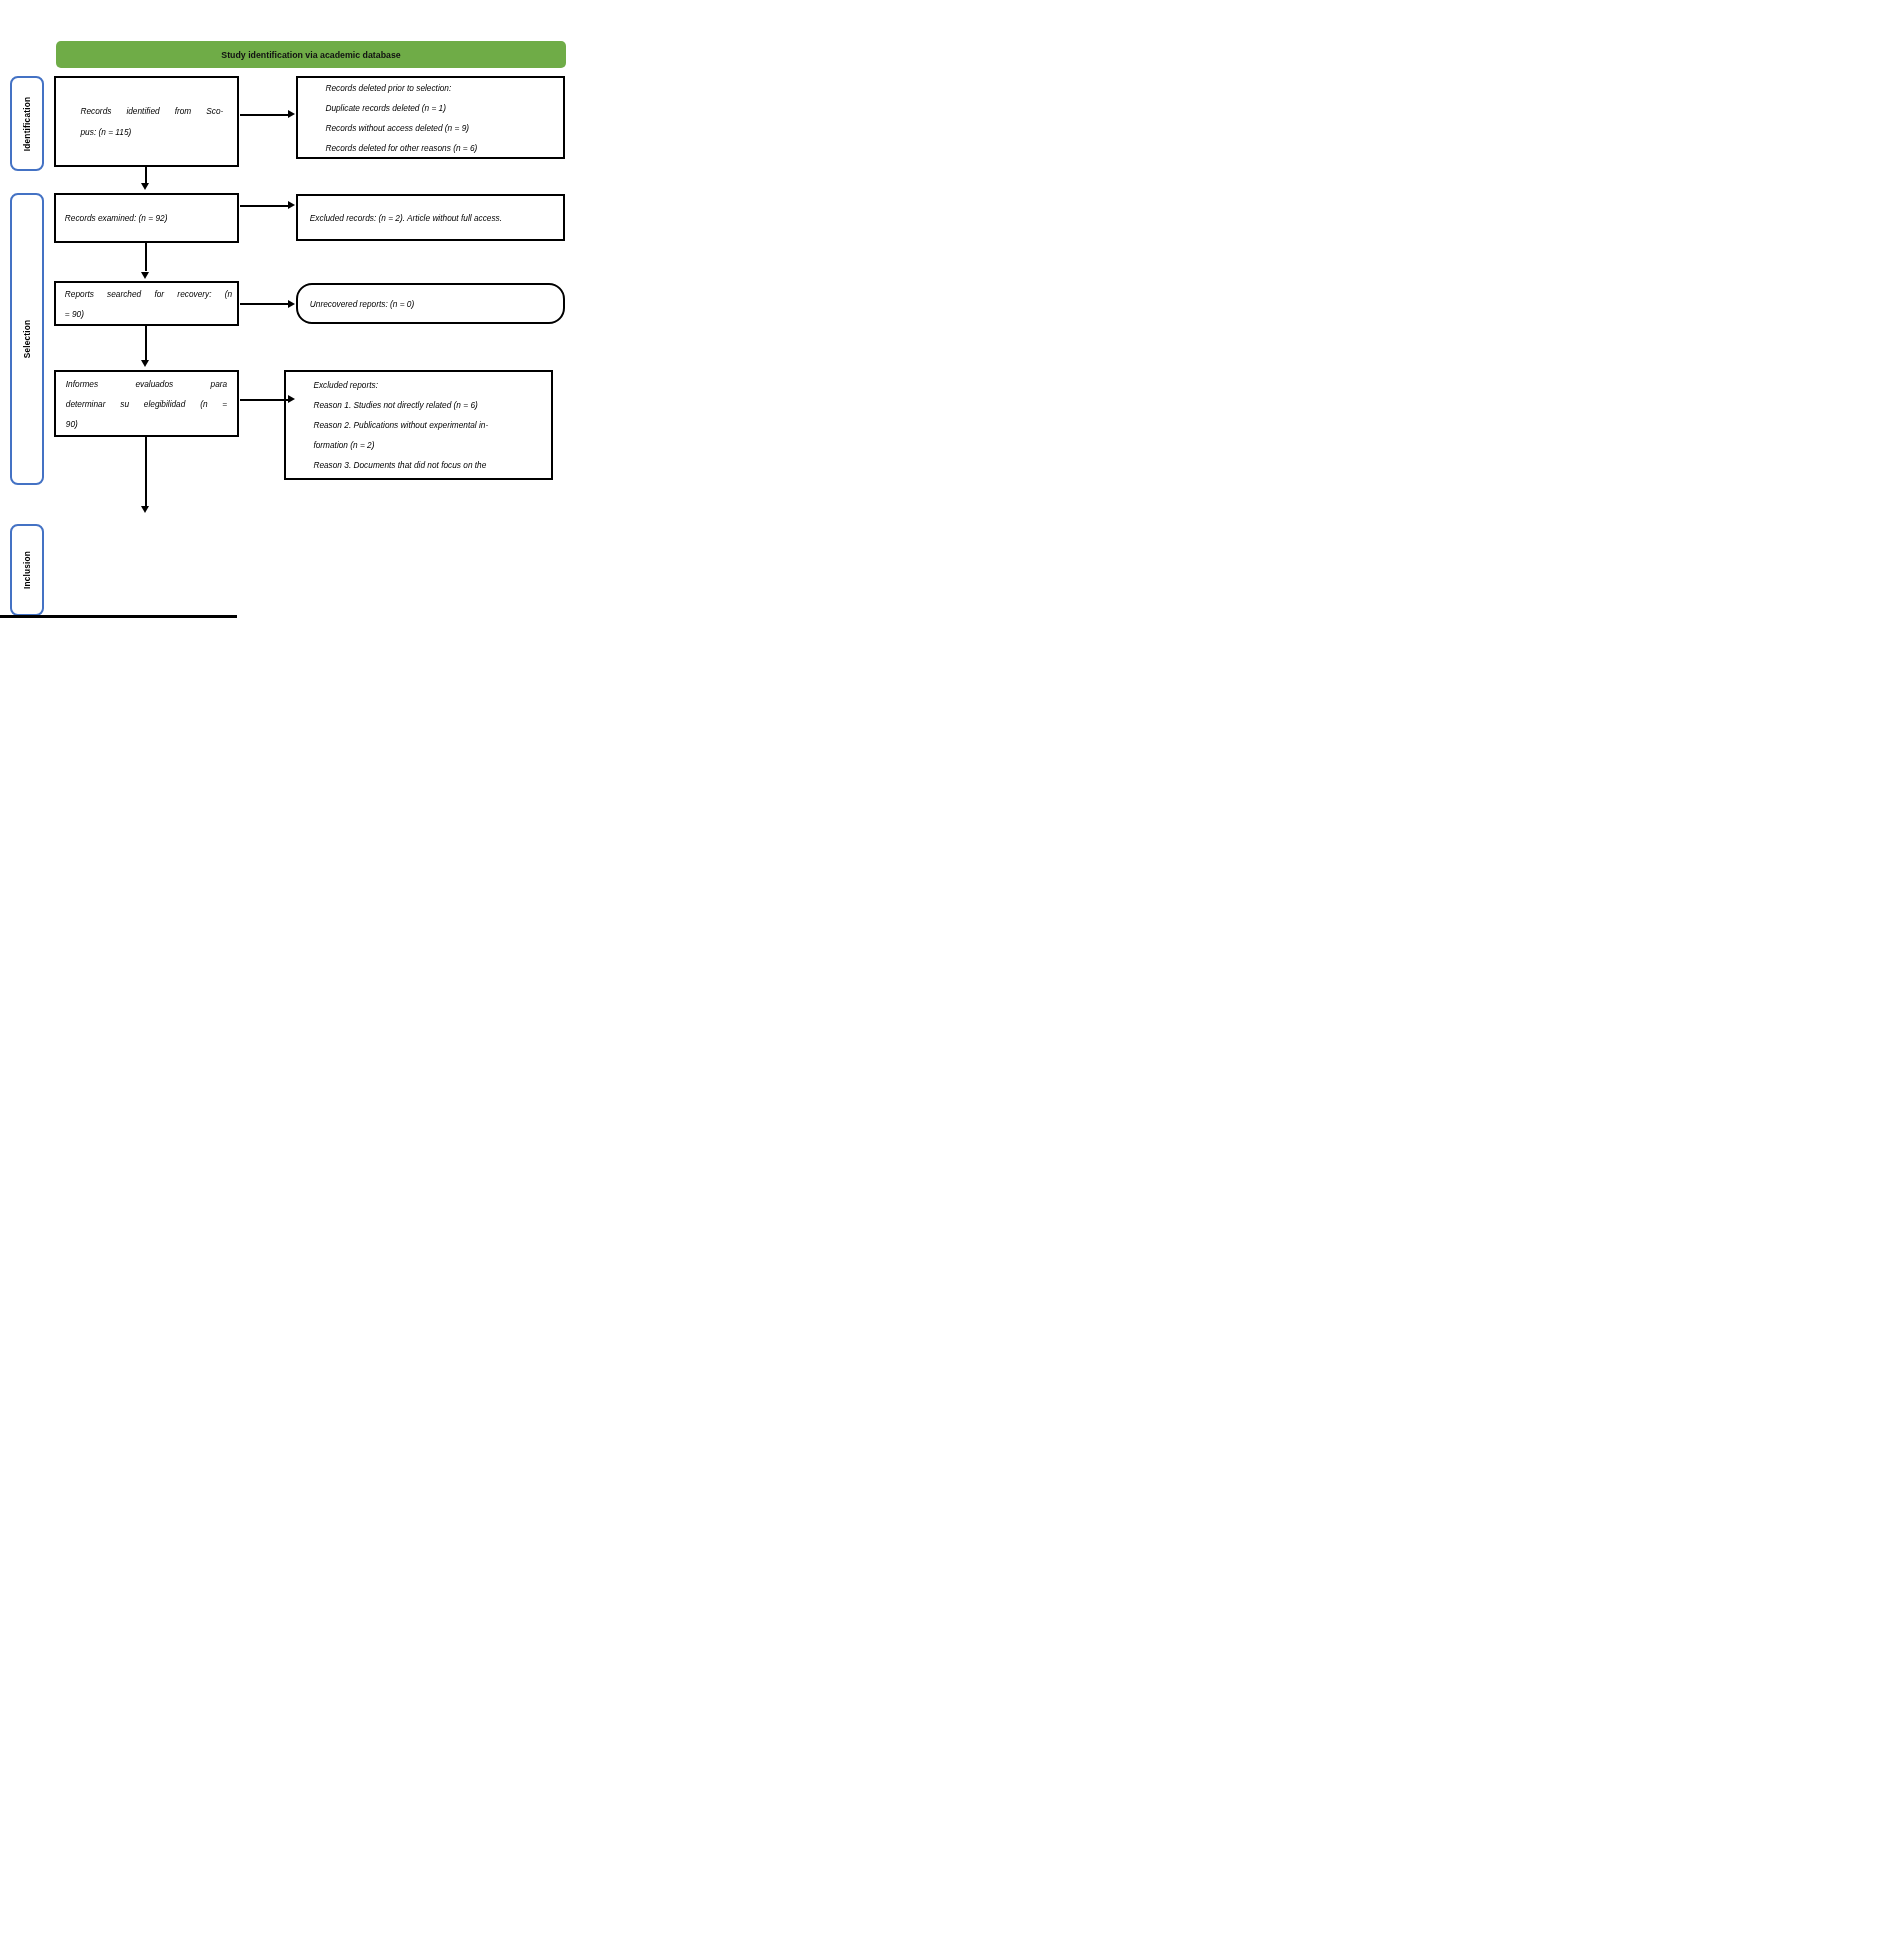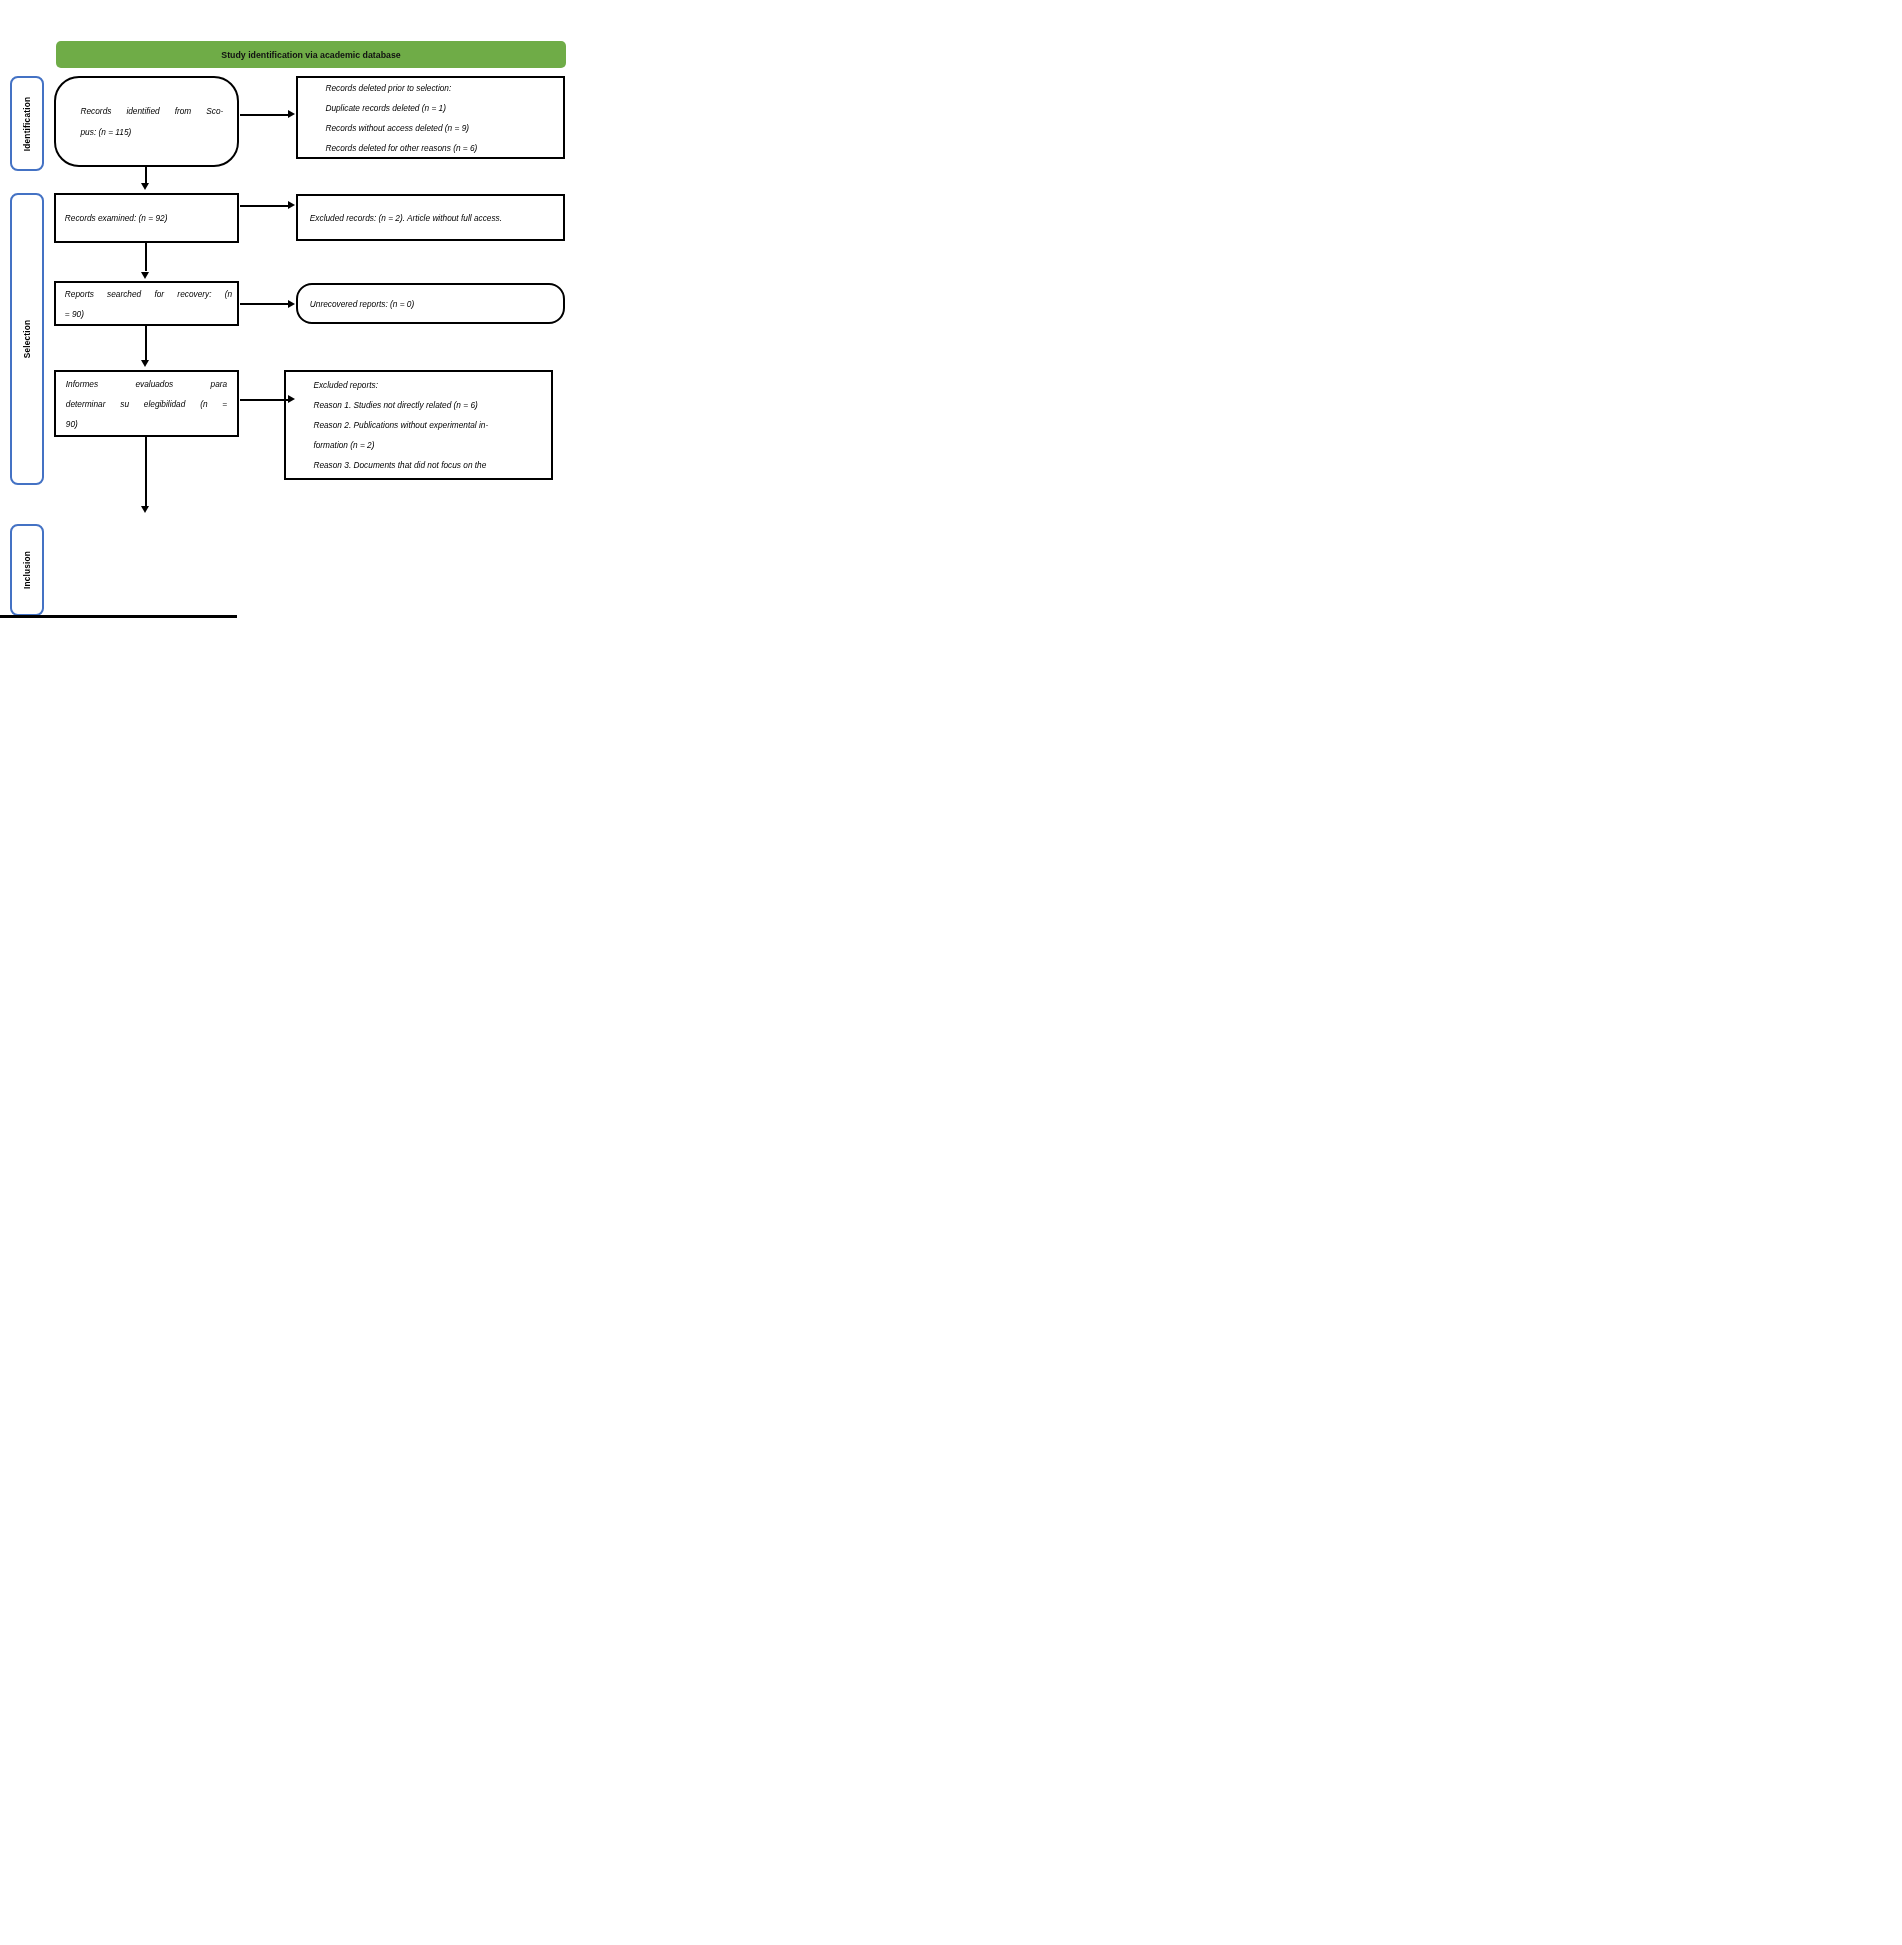--- a/index.html
+++ b/index.html
@@ -27,21 +27,21 @@
   #label-inclusion      { left:10.3px; top:489px; width:30px; height:88px; }
 
   .flow-box {
     position:absolute; background:#fff; border:2px solid #000;
     display:flex; flex-direction:column; justify-content:center;
     font-size:8.3px; line-height:20px;font-style:italic;
   }
   .flow-box .line { width:100%; }
   .jline { text-align:justify; text-align-last:justify; }
 
-  #box-identified        { left:54px; top:41px;  width:185px; height:91px; padding:0 13.7px 0 24.5px; box-sizing:border-box; line-height:20.6px;border-radius:25px; }
+  #box-identified        { left:54px; top:41px;  width:185px; height:91px; padding:0 13.7px 0 24.5px; box-sizing:border-box; line-height:20.6px; }
   #box-deleted-prior     { left:296px; top:41px;  width:269px; height:83px; padding:0 7.8px 0 27.4px; box-sizing:border-box; }
   #box-examined          { left:54px; top:158px; width:185px; height:50px; padding:0 8.8px;        box-sizing:border-box; }
   #box-excluded-records  { left:296px; top:159px; width:269px; height:47px;  padding:0 4.9px 0 11.8px; box-sizing:border-box; }
   #box-searched          { left:54px; top:246px; width:185px; height:45px;  padding:0 4.9px 0 8.8px; box-sizing:border-box; }
   #box-unrecovered       { left:296px; top:248px; width:269px; height:41px;  padding:0 4.9px 0 11.8px; box-sizing:border-box;border-radius:16px; }
   #box-evaluated         { left:54px; top:335px; width:185px; height:67px; padding:0 9.8px;        box-sizing:border-box; }
   #box-excluded-reports  { left:284px; top:335px; width:269px; height:110px; padding:0 6.9px 0 27.4px; box-sizing:border-box; }
   #box-included          { left:51px; top:487px; width:186px; height:87px; padding:0 11.8px 0 9.8px; box-sizing:border-box; }
 
   .h-shaft { position:absolute; height:1.5px; background:#000; }

